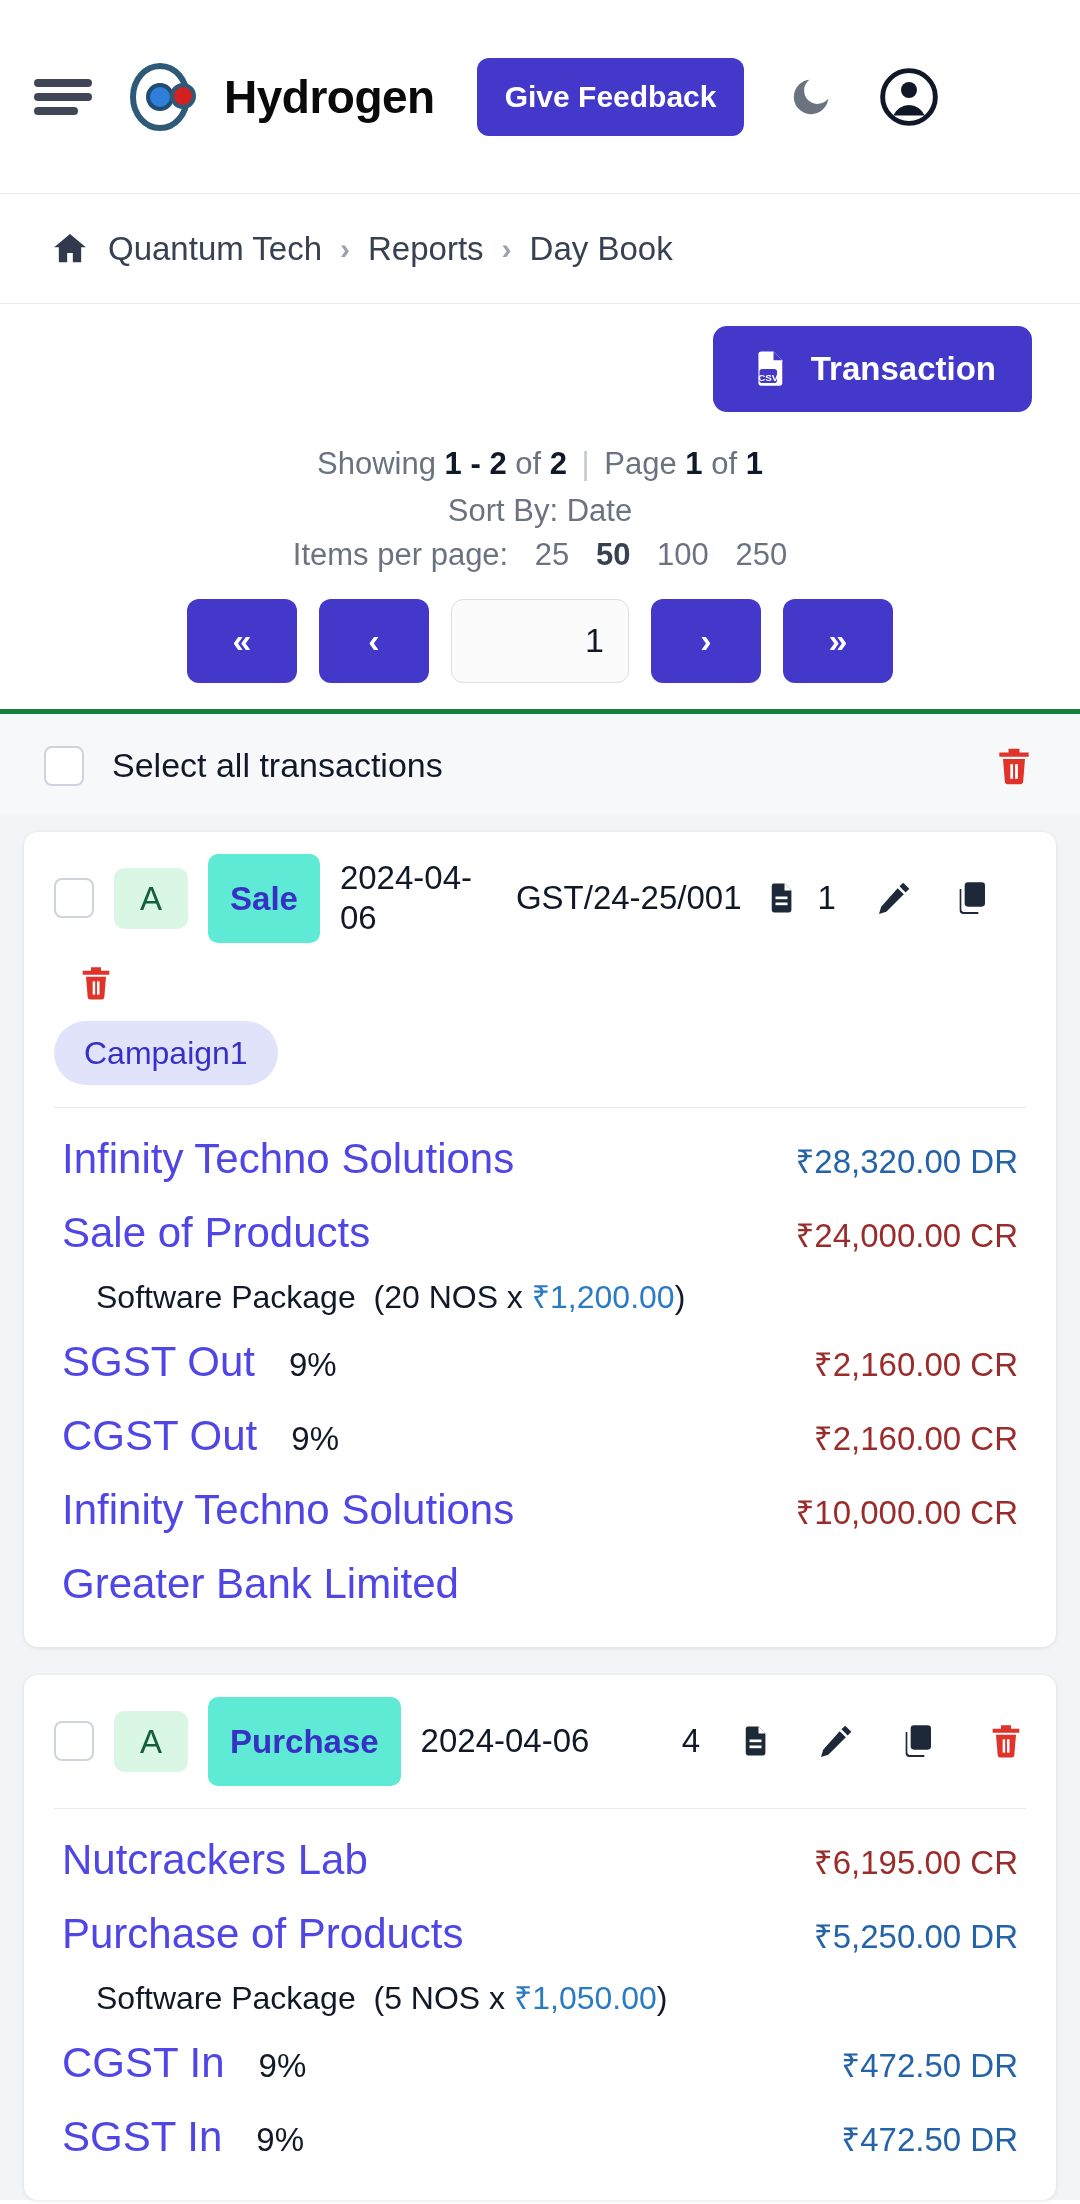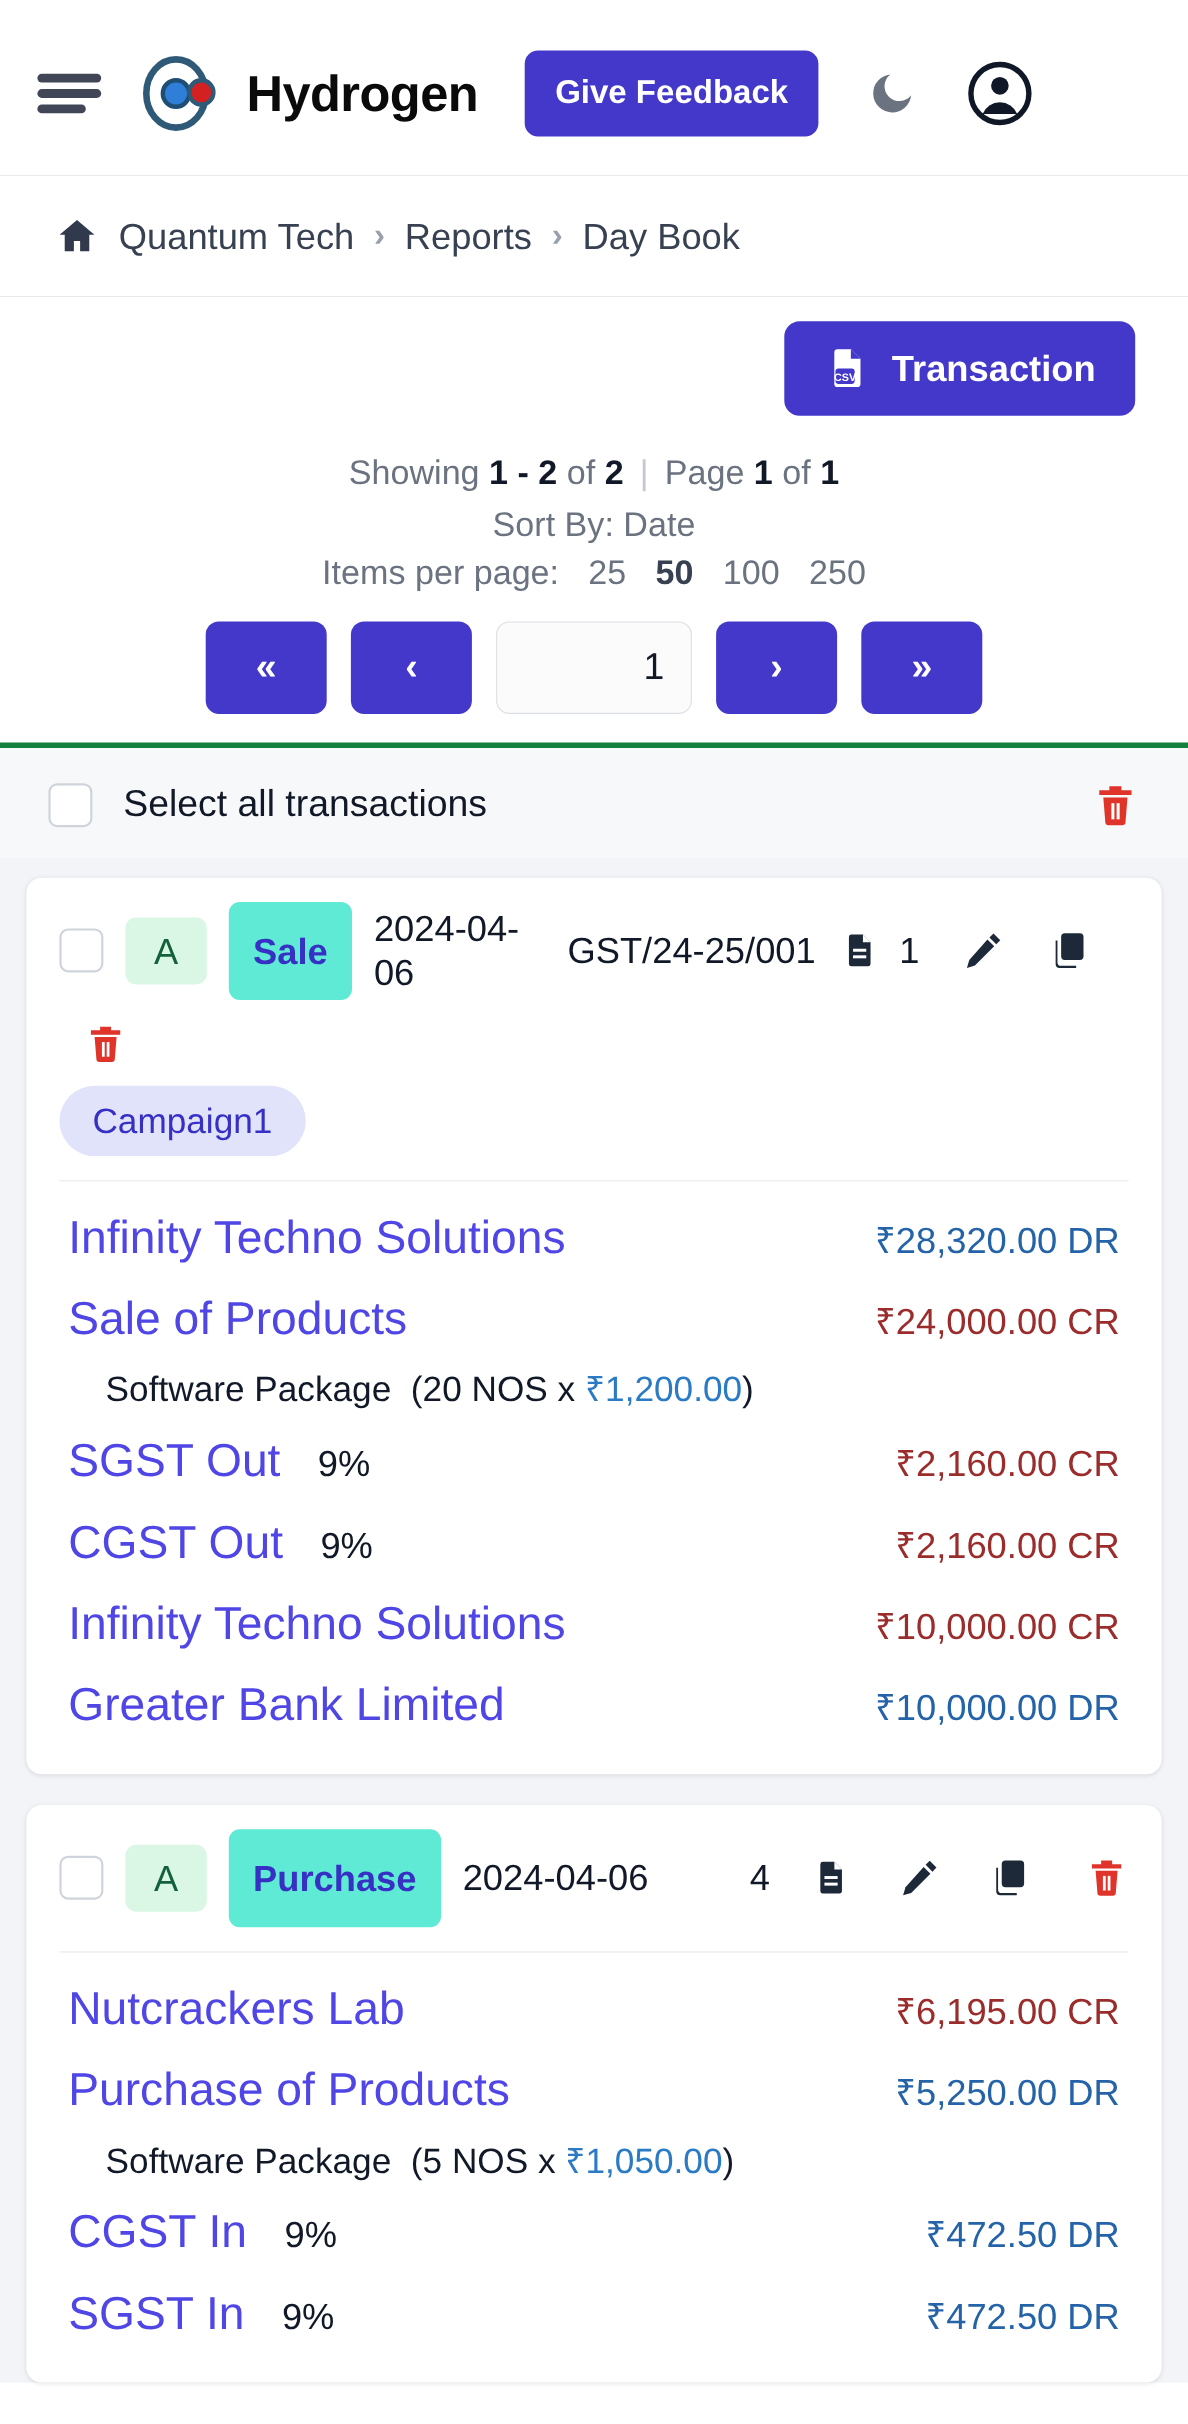--- a/index.html
+++ b/index.html
@@ -7,28 +7,27 @@
     width: 1080px;
     height: 2204px;
     font-family: "Liberation Sans", sans-serif;
     background: #ffffff;
     overflow: hidden;
   }
   body { position: relative; }
 
   
   .topbar {
-    height: 150px;
+    height: 194px;
     background: #ffffff;
     border-bottom: 1px solid #e7e9ee;
     display: flex;
     align-items: center;
     padding: 0 34px;
     gap: 0;
-    margin-top: 10px;
   }
   .hamburger {
     width: 58px; height: 46px;
     display: flex; flex-direction: column; justify-content: space-between;
     padding: 5px 0 5px 0;
     cursor: pointer;
     flex: 0 0 auto;
   }
   .hamburger span {
     display: block; height: 8px; border-radius: 4px; background: #414656;
@@ -392,21 +391,20 @@
       <span class="led-amt cr">₹2,160.00 CR</span>
     </div>
 
     <div class="ledger-line">
       <span class="led-name">Infinity Techno Solutions</span>
       <span class="led-amt cr">₹10,000.00 CR</span>
     </div>
 
     <div class="ledger-line">
       <span class="led-name">Greater Bank Limited</span>
-      <span class="led-amt dr">₹10,000.00 DR</span>
     </div>
   </div>
 
   <div class="card">
     <div class="card-head">
       <div class="chk"></div>
       <div class="badge-a">A</div>
       <div class="badge-type">Purchase</div>
       <div class="card-date wide">2024-04-06</div>
       <div class="head-spacer"></div>

